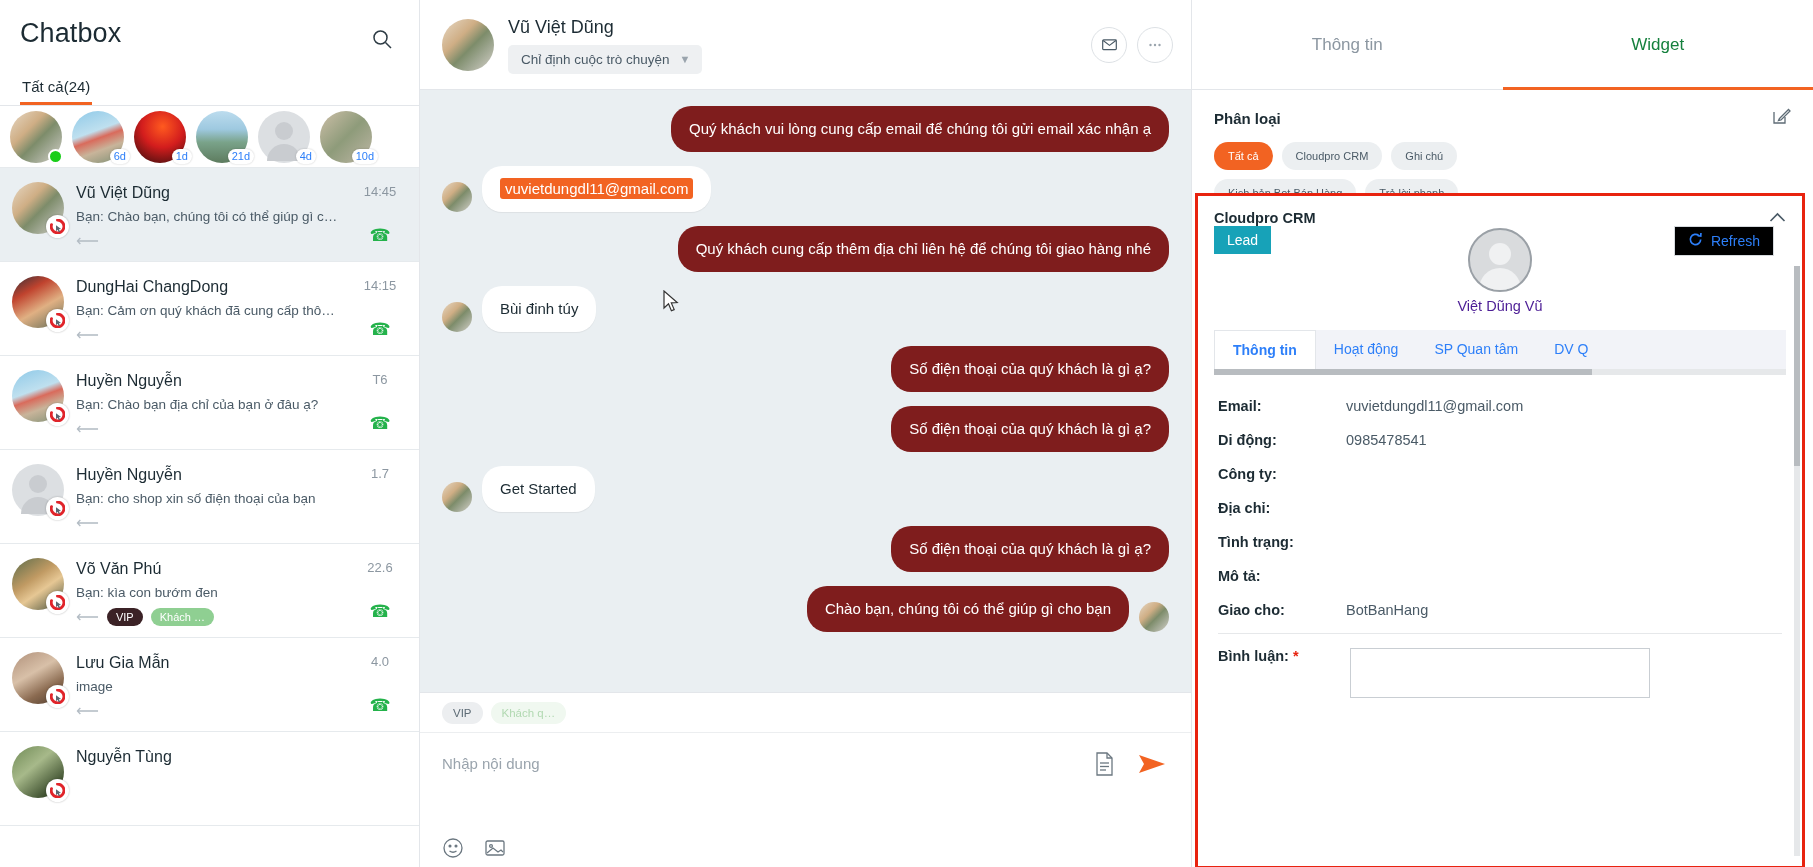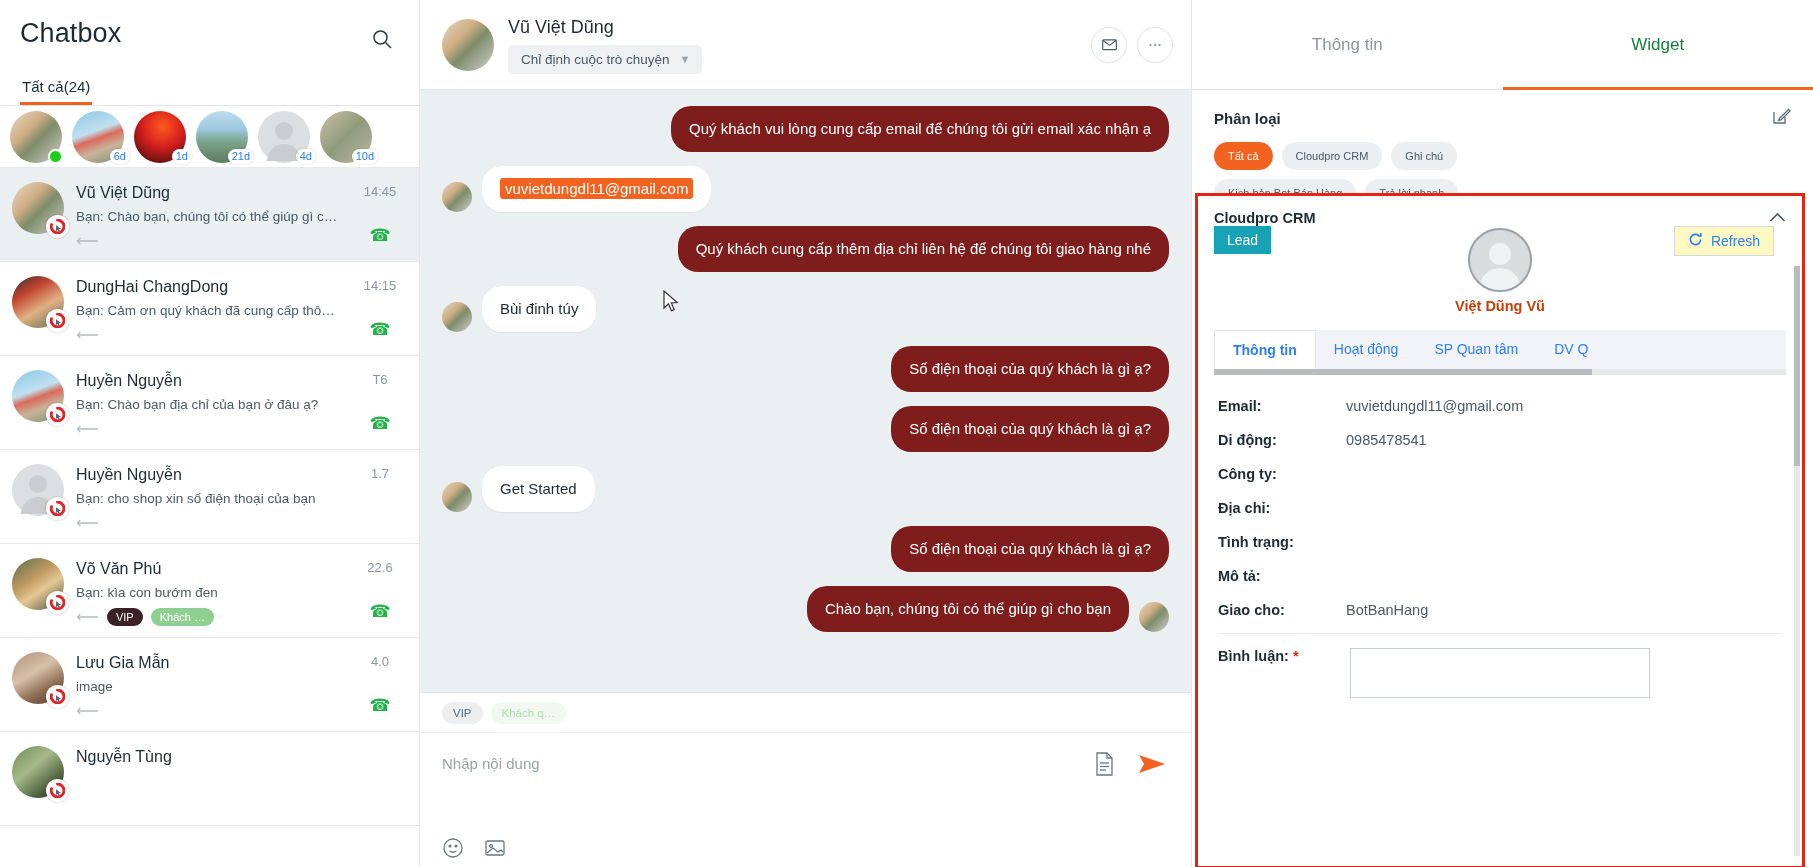--- a/index.html
+++ b/index.html
@@ -185,35 +185,35 @@
   .crm-card { padding: 14px 16px 0 16px; height: 100%; position: relative; overflow: hidden; }
   .crm-card-head { display: flex; align-items: center; justify-content: space-between; }
   .crm-card-title { font-size: 14.5px; font-weight: bold; color: #1c2b33; }
   .collapse-ico { color: #4a5a66; cursor: pointer; font-size: 14px; }
   .crm-top { position: relative; height: 104px; }
   .lead-badge {
     position: absolute; left: 0; top: 0; background: #17a2b8; color: #fff;
     font-size: 14px; padding: 5px 13px; line-height: 18px;
   }
   .refresh-btn {
-    position: absolute; right: 12px; top: 0; border: 1px solid #d6dade; background: #fef9c3;
+    position: absolute; right: 12px; top: 0; border: 1px solid #d6dade; background: #000000;
     display: flex; align-items: center; gap: 8px; padding: 5px 13px;
     font-size: 14px; color: #2d7ff9; cursor: pointer;
   }
   .refresh-ico { color: #2d7ff9; font-size: 15px; }
   .crm-avatar {
     position: absolute; left: 50%; transform: translateX(-50%); top: 2px;
     width: 64px; height: 64px; border-radius: 50%; background: #d9dbdd; border: 2px solid #9aa0a6;
     overflow: hidden;
   }
   .crm-avatar .head { position:absolute; left:50%; transform:translateX(-50%); top:13px; width:22px; height:22px; border-radius:50%; background:#f0f1f2; }
   .crm-avatar .body { position:absolute; left:50%; transform:translateX(-50%); top:38px; width:42px; height:34px; border-radius:21px 21px 0 0; background:#f0f1f2; }
   .crm-name {
     position: absolute; left: 50%; transform: translateX(-50%); top: 72px;
-    font-size: 14.5px; color: #c2410c; font-weight: bold; white-space: nowrap;
+    font-size: 14.5px; color: #4c1d95; font-weight: normal; white-space: nowrap;
   }
   .crm-tabs { display: flex; border-bottom: none; background: #f2f3f8; position: relative; }
   .crm-tab {
     padding: 11px 18px; font-size: 14px; color: #2d7ff9; cursor: pointer; white-space: nowrap;
   }
   .crm-tab.active { background: #fff; color: #2d7ff9; font-weight: bold; border: 1px solid #e3e6ea; border-bottom: none; }
   .crm-scroll { height: 6px; background: #e6e8ea; position: relative; }
   .crm-scroll .thumb { position: absolute; left: 0; top: 0; height: 6px; width: 66%; background: #b8bcc0; }
   .crm-fields { padding-top: 14px; }
   .crm-field { display: flex; align-items: flex-start; padding: 9px 4px; }

